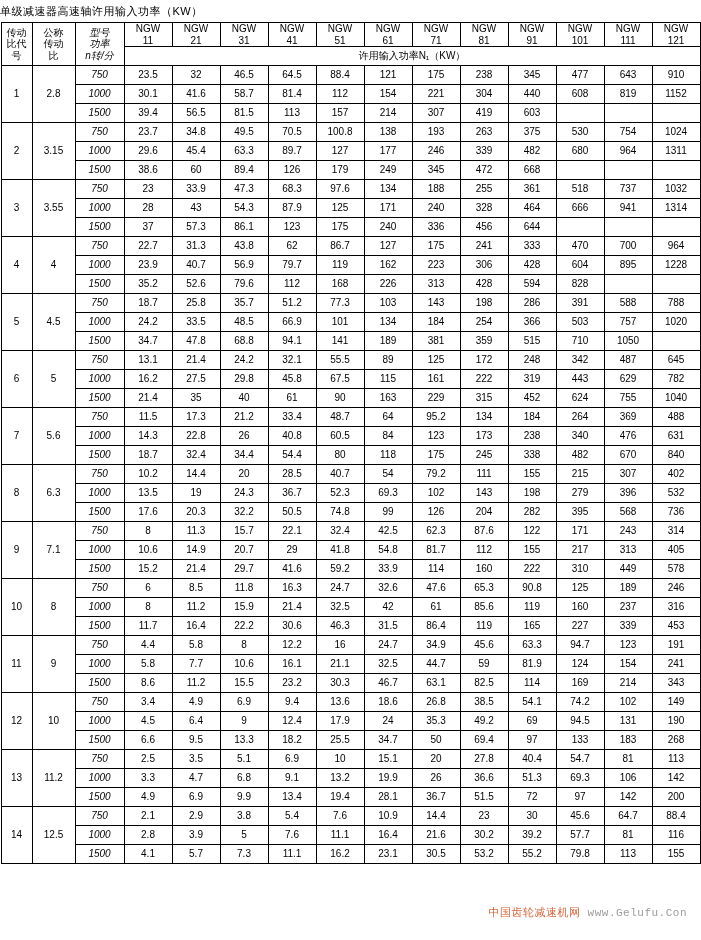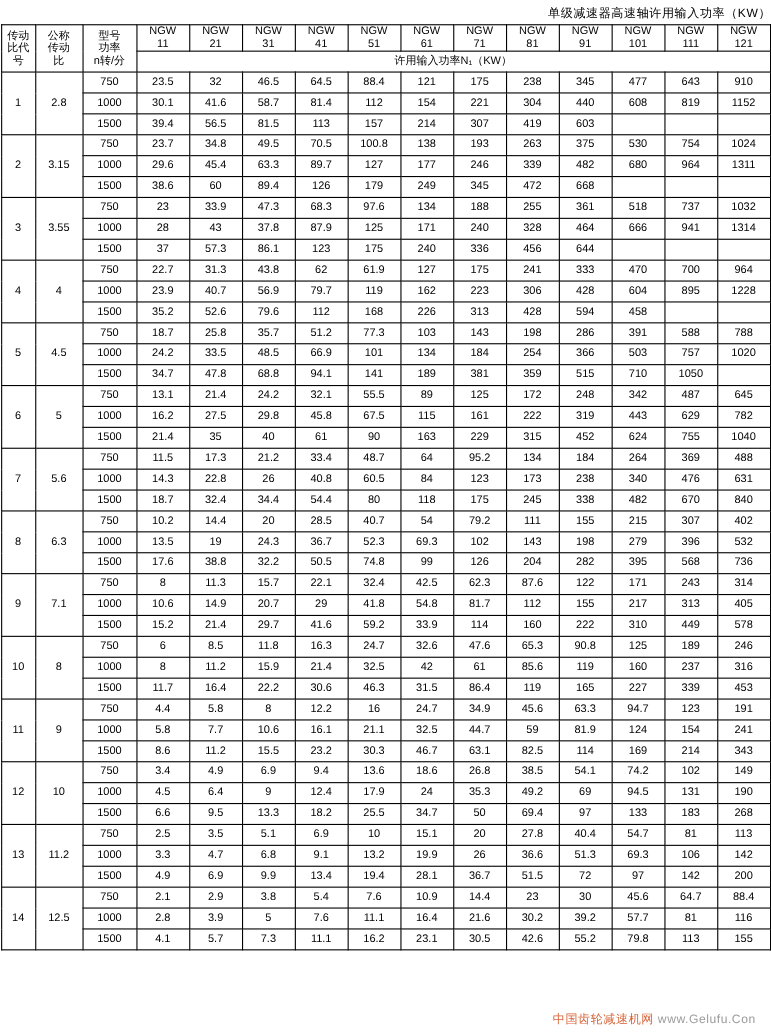--- a/index.html
+++ b/index.html
@@ -9,21 +9,21 @@
   }
   body {
     width: 701px;
     height: 940px;
     font-family: "Liberation Sans", sans-serif;
     color: #000000;
     position: relative;
     overflow: hidden;
   }
   #page-title {
-    text-align: right;
+    text-align: left;
     font-size: 11px;
     font-weight: normal;
     padding: 4px 0 3px 0;
     letter-spacing: 0.5px;
   }
   table.main {
     border-collapse: collapse;
     margin: 0 auto;
     width: 686px;
     table-layout: fixed;
@@ -45,37 +45,37 @@
   .hdr-ngw {
     line-height: 1.35;
     font-size: 10.5px;
   }
   .hdr-sub {
     height: 20px;
     font-size: 10.5px;
   }
   .col-idx { width: 30px; }
   .col-ratio { width: 42px; }
-  .col-rpm { width: 48px; }
+  .col-rpm { width: 48px; font-style: italic; }
   .col-val { width: 47px; }
   .idx-cell, .ratio-cell {
     font-size: 10.5px;
   }
   .rpm-cell {
     font-size: 10px;
   }
   .data-cell {
     font-size: 10px;
   }
   .watermark {
     position: absolute;
     right: 14px;
-    bottom: 6px;
+    bottom: 20px;
     font-size: 11px;
-    font-family: Liberation Sans, sans-serif;
+    font-family: Liberation Mono, monospace;
     color: #c06020;
     opacity: 0.85;
     pointer-events: none;
     letter-spacing: 0.5px;
     margin-top: 20px;
   }
   .wm-cn { color: #d04a18; }
   .wm-en { color: #8a8a8a; }
 </style>
 </head>
@@ -263,21 +263,21 @@
         <td class="col-val data-cell">255</td>
         <td class="col-val data-cell">361</td>
         <td class="col-val data-cell">518</td>
         <td class="col-val data-cell">737</td>
         <td class="col-val data-cell">1032</td>
       </tr>
       <tr>
         <td class="col-rpm rpm-cell">1000</td>
         <td class="col-val data-cell">28</td>
         <td class="col-val data-cell">43</td>
-        <td class="col-val data-cell">37.8</td>
+        <td class="col-val data-cell">54.3</td>
         <td class="col-val data-cell">87.9</td>
         <td class="col-val data-cell">125</td>
         <td class="col-val data-cell">171</td>
         <td class="col-val data-cell">240</td>
         <td class="col-val data-cell">328</td>
         <td class="col-val data-cell">464</td>
         <td class="col-val data-cell">666</td>
         <td class="col-val data-cell">941</td>
         <td class="col-val data-cell">1314</td>
       </tr>
@@ -297,21 +297,21 @@
         <td class="col-val data-cell"></td>
       </tr>
       <tr>
         <td class="col-idx idx-cell" rowspan="3">4</td>
         <td class="col-ratio ratio-cell" rowspan="3">4</td>
         <td class="col-rpm rpm-cell">750</td>
         <td class="col-val data-cell">22.7</td>
         <td class="col-val data-cell">31.3</td>
         <td class="col-val data-cell">43.8</td>
         <td class="col-val data-cell">62</td>
-        <td class="col-val data-cell">61.9</td>
+        <td class="col-val data-cell">86.7</td>
         <td class="col-val data-cell">127</td>
         <td class="col-val data-cell">175</td>
         <td class="col-val data-cell">241</td>
         <td class="col-val data-cell">333</td>
         <td class="col-val data-cell">470</td>
         <td class="col-val data-cell">700</td>
         <td class="col-val data-cell">964</td>
       </tr>
       <tr>
         <td class="col-rpm rpm-cell">1000</td>
@@ -332,21 +332,21 @@
         <td class="col-rpm rpm-cell">1500</td>
         <td class="col-val data-cell">35.2</td>
         <td class="col-val data-cell">52.6</td>
         <td class="col-val data-cell">79.6</td>
         <td class="col-val data-cell">112</td>
         <td class="col-val data-cell">168</td>
         <td class="col-val data-cell">226</td>
         <td class="col-val data-cell">313</td>
         <td class="col-val data-cell">428</td>
         <td class="col-val data-cell">594</td>
-        <td class="col-val data-cell">458</td>
+        <td class="col-val data-cell">828</td>
         <td class="col-val data-cell"></td>
         <td class="col-val data-cell"></td>
       </tr>
       <tr>
         <td class="col-idx idx-cell" rowspan="3">5</td>
         <td class="col-ratio ratio-cell" rowspan="3">4.5</td>
         <td class="col-rpm rpm-cell">750</td>
         <td class="col-val data-cell">18.7</td>
         <td class="col-val data-cell">25.8</td>
         <td class="col-val data-cell">35.7</td>
@@ -512,21 +512,21 @@
         <td class="col-val data-cell">102</td>
         <td class="col-val data-cell">143</td>
         <td class="col-val data-cell">198</td>
         <td class="col-val data-cell">279</td>
         <td class="col-val data-cell">396</td>
         <td class="col-val data-cell">532</td>
       </tr>
       <tr>
         <td class="col-rpm rpm-cell">1500</td>
         <td class="col-val data-cell">17.6</td>
-        <td class="col-val data-cell">38.8</td>
+        <td class="col-val data-cell">20.3</td>
         <td class="col-val data-cell">32.2</td>
         <td class="col-val data-cell">50.5</td>
         <td class="col-val data-cell">74.8</td>
         <td class="col-val data-cell">99</td>
         <td class="col-val data-cell">126</td>
         <td class="col-val data-cell">204</td>
         <td class="col-val data-cell">282</td>
         <td class="col-val data-cell">395</td>
         <td class="col-val data-cell">568</td>
         <td class="col-val data-cell">736</td>
@@ -800,21 +800,21 @@
       </tr>
       <tr>
         <td class="col-rpm rpm-cell">1500</td>
         <td class="col-val data-cell">4.1</td>
         <td class="col-val data-cell">5.7</td>
         <td class="col-val data-cell">7.3</td>
         <td class="col-val data-cell">11.1</td>
         <td class="col-val data-cell">16.2</td>
         <td class="col-val data-cell">23.1</td>
         <td class="col-val data-cell">30.5</td>
-        <td class="col-val data-cell">42.6</td>
+        <td class="col-val data-cell">53.2</td>
         <td class="col-val data-cell">55.2</td>
         <td class="col-val data-cell">79.8</td>
         <td class="col-val data-cell">113</td>
         <td class="col-val data-cell">155</td>
       </tr>
     </tbody>
 </table>
 
 <div class="watermark">
   <span class="wm-cn">中国齿轮减速机网</span>

